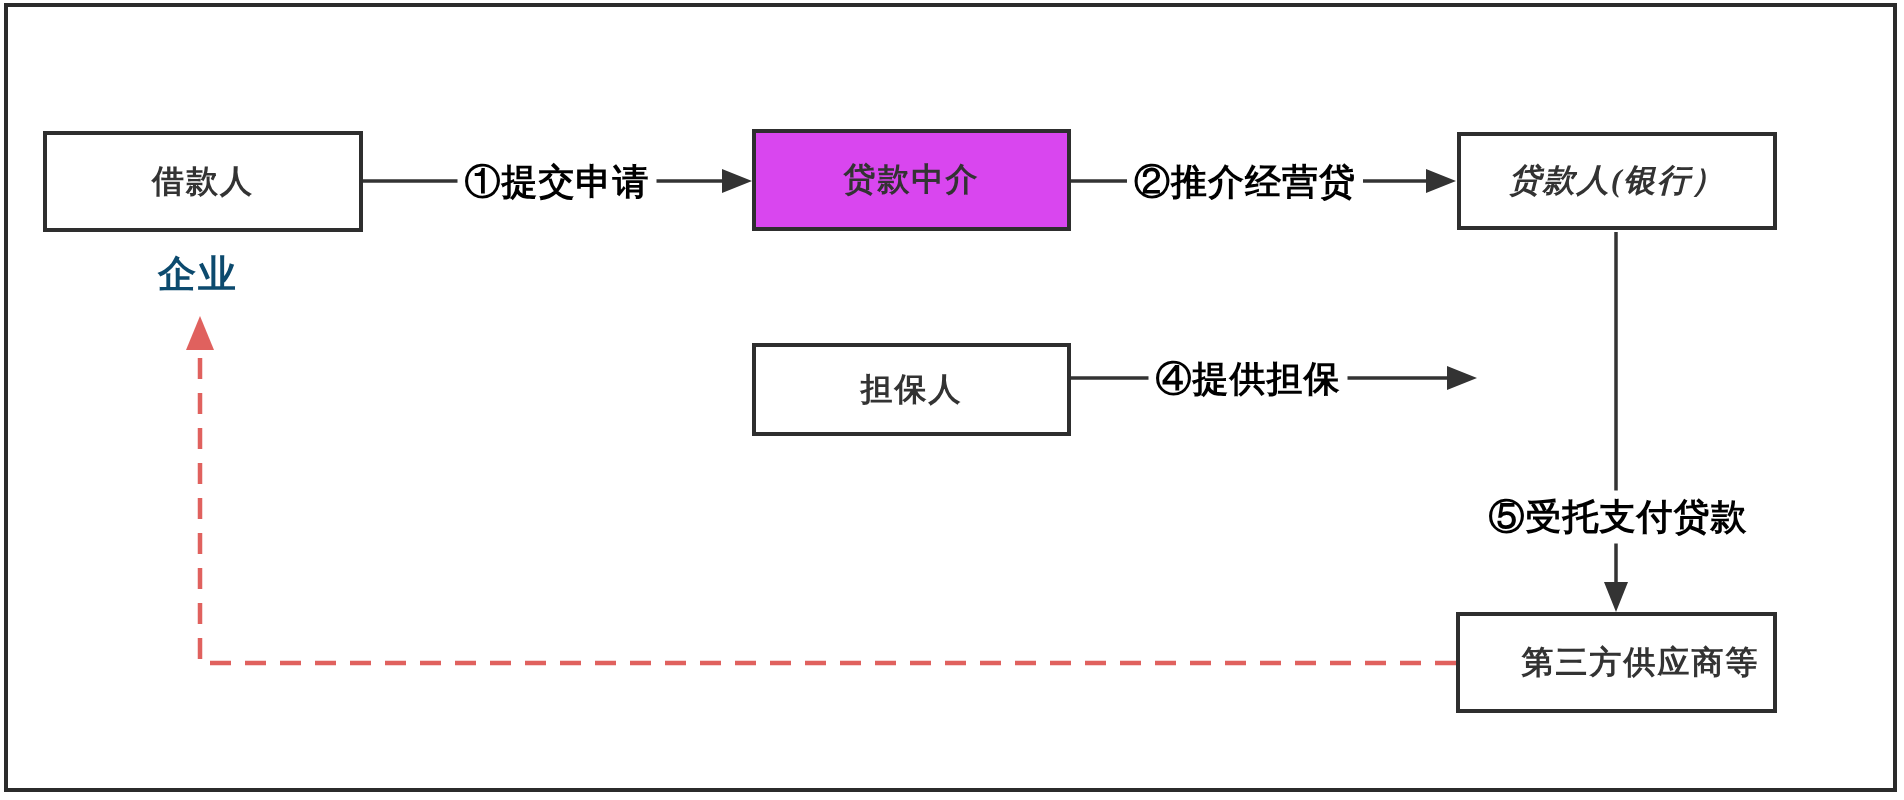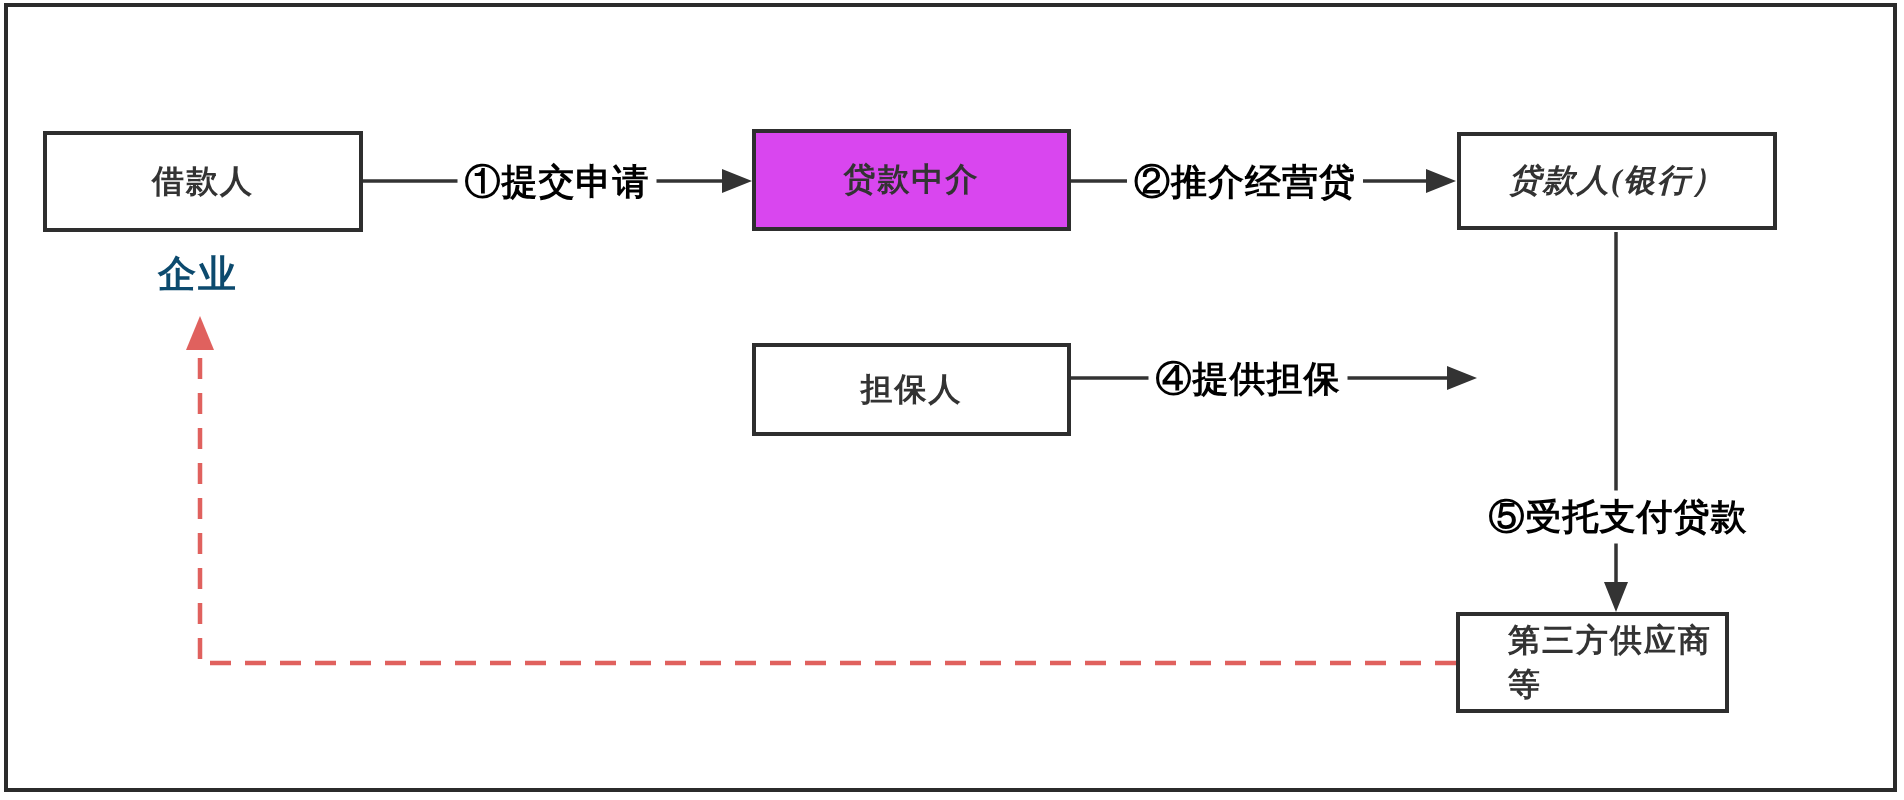--- a/index.html
+++ b/index.html
@@ -73,21 +73,21 @@
   </div>
 
   <div class="node" style="left:1457px;top:132px;width:320px;height:98px;font-style:italic;">
     <span>贷款人(银行）</span>
   </div>
 
   <div class="node" style="left:752px;top:327px;width:319px;height:93px;margin-top:16px;">
     <span>担保人</span>
   </div>
 
-  <div class="node" style="left:1456px;top:612px;width:273px;height:101px;padding-left:48px;">
+  <div class="node" style="left:1456px;top:612px;width:321px;height:101px;padding-left:48px;">
     <span>第三方供应商等</span>
   </div>
 
   <div class="free-label" style="left:198px;top:274px;">企业</div>
 
   <div class="edge-label" style="left:557px;top:182px;">①提交申请</div>
 
   <div class="edge-label" style="left:1245px;top:182px;">②推介经营贷</div>
 
   <div class="edge-label" style="left:1248px;top:379px;">④提供担保</div>

